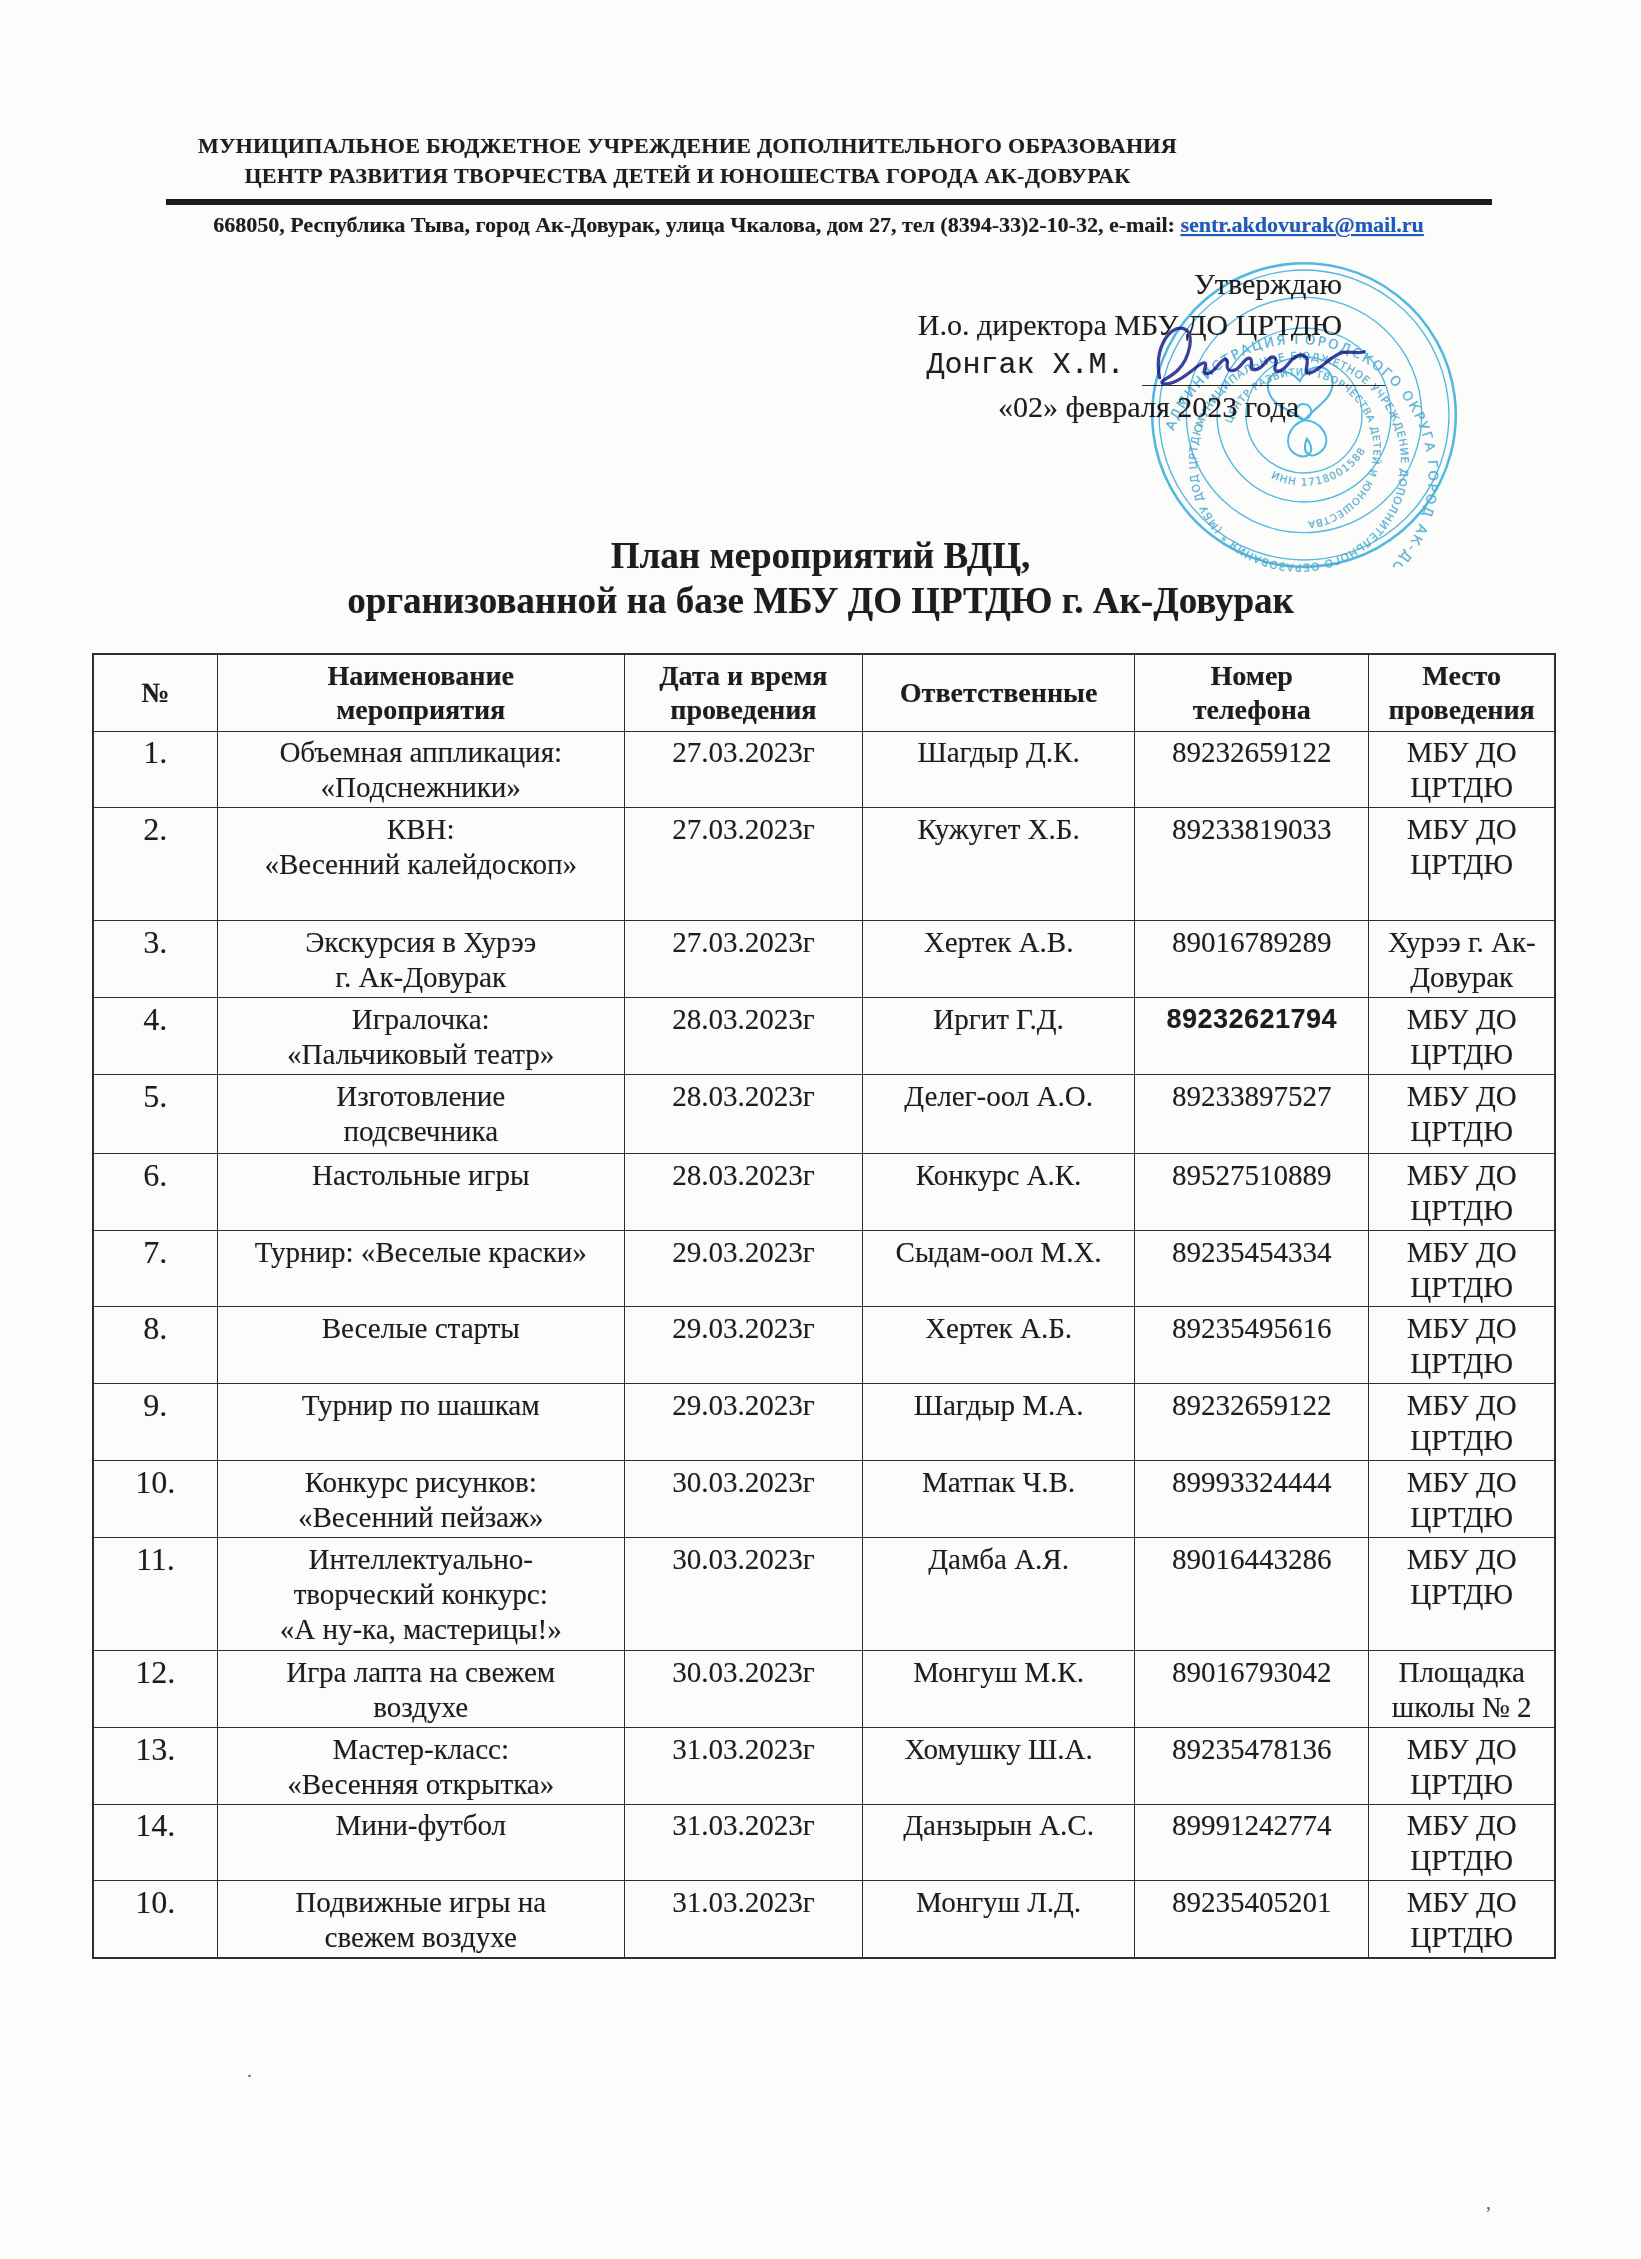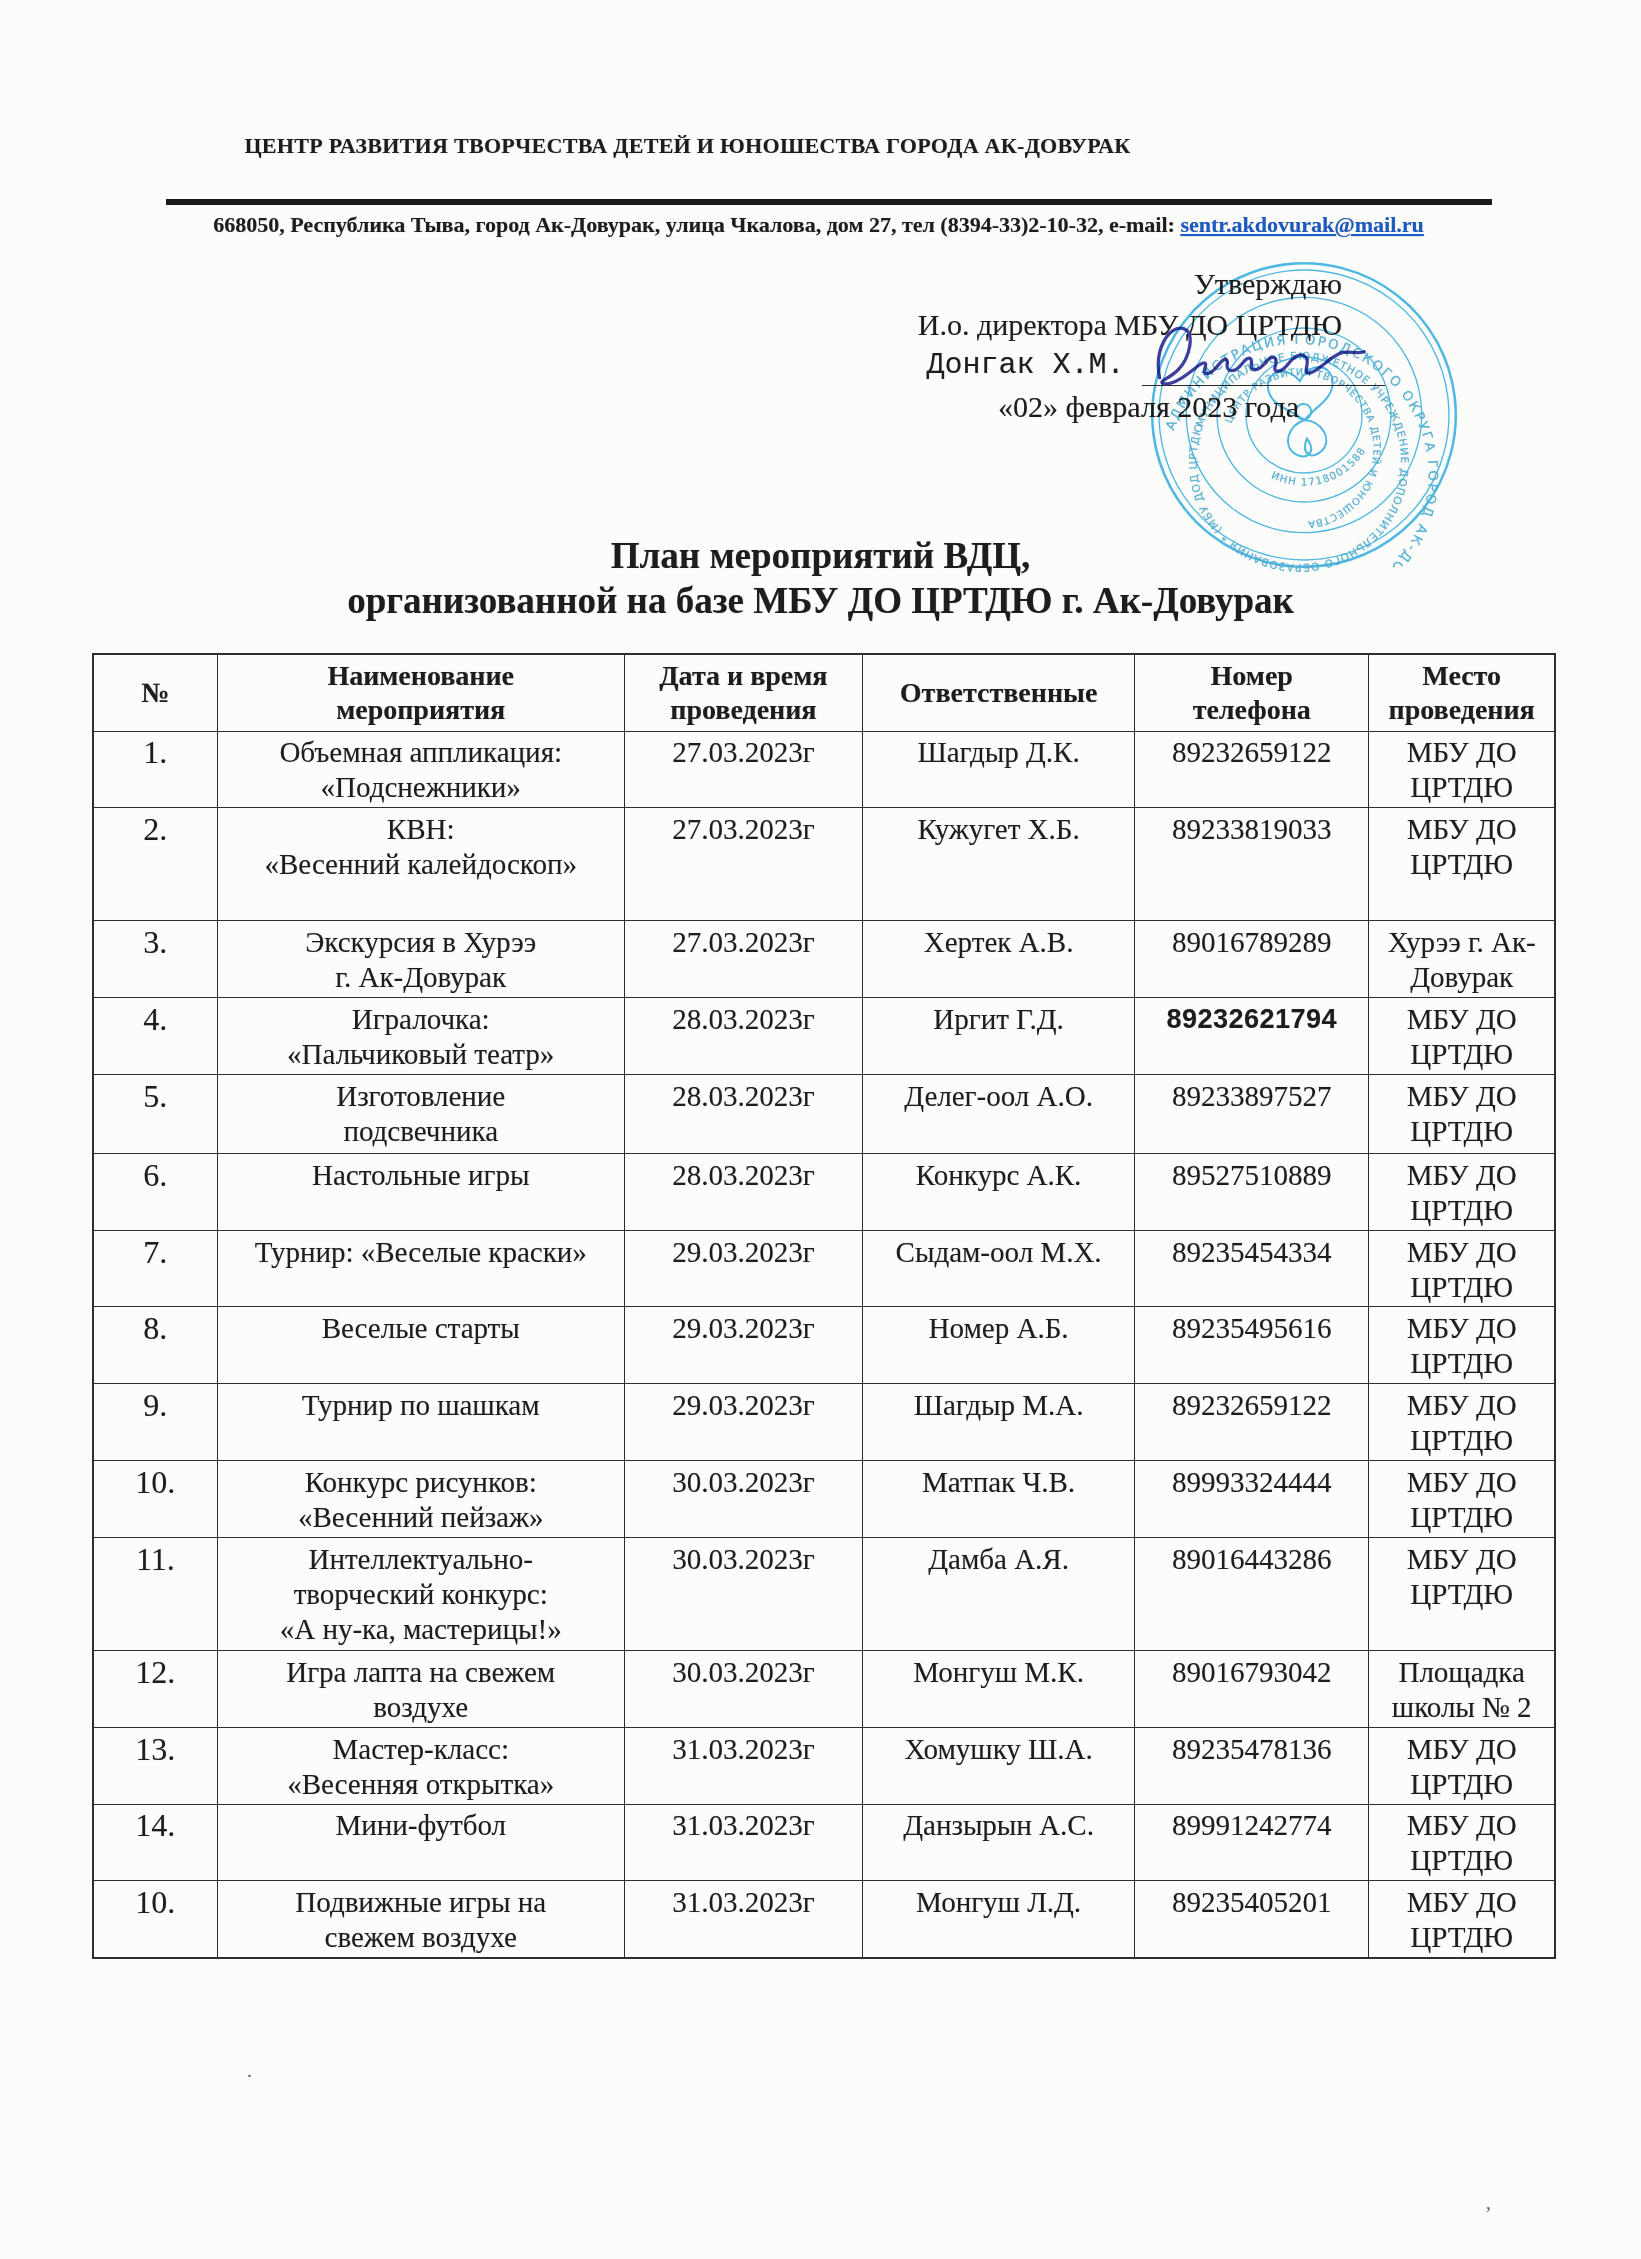--- a/index.html
+++ b/index.html
@@ -45,20 +45,21 @@
   td.phone-bold{font-family:"Liberation Sans","DejaVu Sans",sans-serif; font-weight:bold; font-size:27px; letter-spacing:0.5px;}
   
   .speck{position:absolute; color:#6a6a6a; font-size:19.3px;}
 </style>
 </head>
 <body>
 
 <div class="page" style="--email-color: #1b5ac2; --stamp-color: #3fb4e4; --sig-color: #3c3f9e;">
 
   <div class="org-block">
+    <div>МУНИЦИПАЛЬНОЕ БЮДЖЕТНОЕ УЧРЕЖДЕНИЕ ДОПОЛНИТЕЛЬНОГО ОБРАЗОВАНИЯ</div>
     <div>ЦЕНТР РАЗВИТИЯ ТВОРЧЕСТВА ДЕТЕЙ И ЮНОШЕСТВА ГОРОДА АК-ДОВУРАК</div>
   </div>
   <div class="head-rule"></div>
   <div class="address-line">
     <span>668050, Республика Тыва, город Ак-Довурак, улица Чкалова, дом 27, тел (8394-33)2-10-32, e-mail: </span><a class="email">sentr.akdovurak@mail.ru</a>
   </div>
 
   <div class="approval">
     <div class="pad">Утверждаю</div>
     <div class="pad">И.о. директора МБУ ДО ЦРТДЮ</div>
@@ -236,21 +237,21 @@
             <div>МБУ ДО</div>
             <div>ЦРТДЮ</div>
           </td>
   </tr>
         <tr style="height: 75px;">
     <td class="c-num">8.</td>
     <td>
             <div>Веселые старты</div>
           </td>
     <td>29.03.2023г</td>
-    <td>Номер А.Б.</td>
+    <td>Хертек А.Б.</td>
     <td>89235495616</td>
     <td>
             <div>МБУ ДО</div>
             <div>ЦРТДЮ</div>
           </td>
   </tr>
         <tr style="height: 77px;">
     <td class="c-num">9.</td>
     <td>
             <div>Турнир по шашкам</div>

